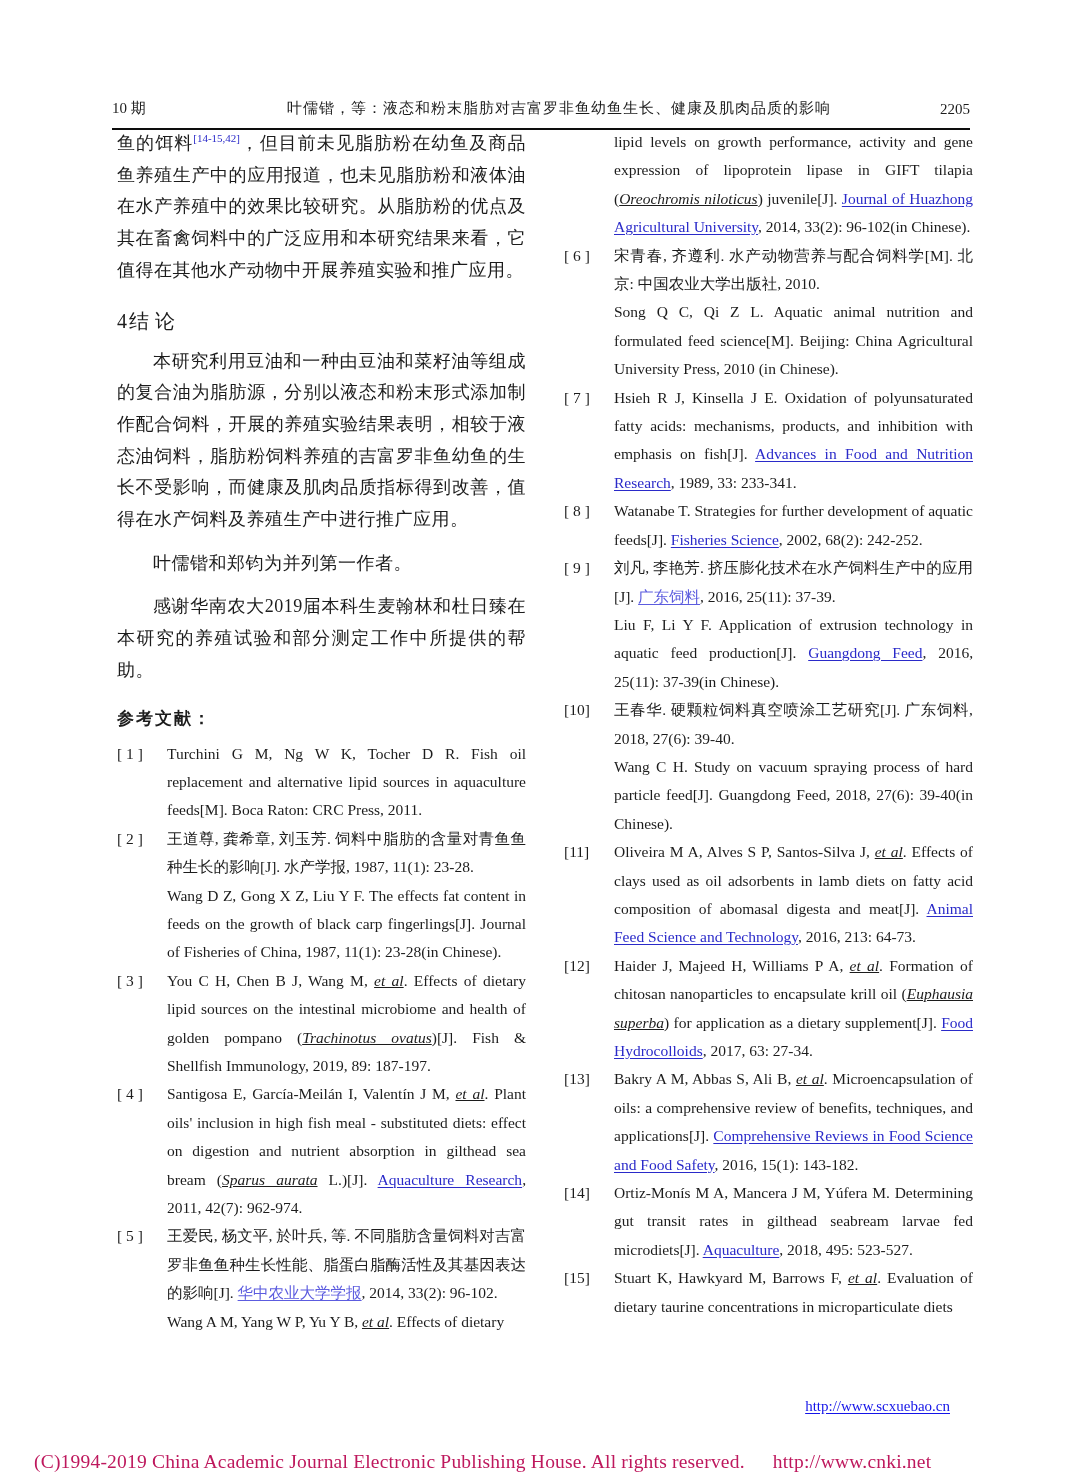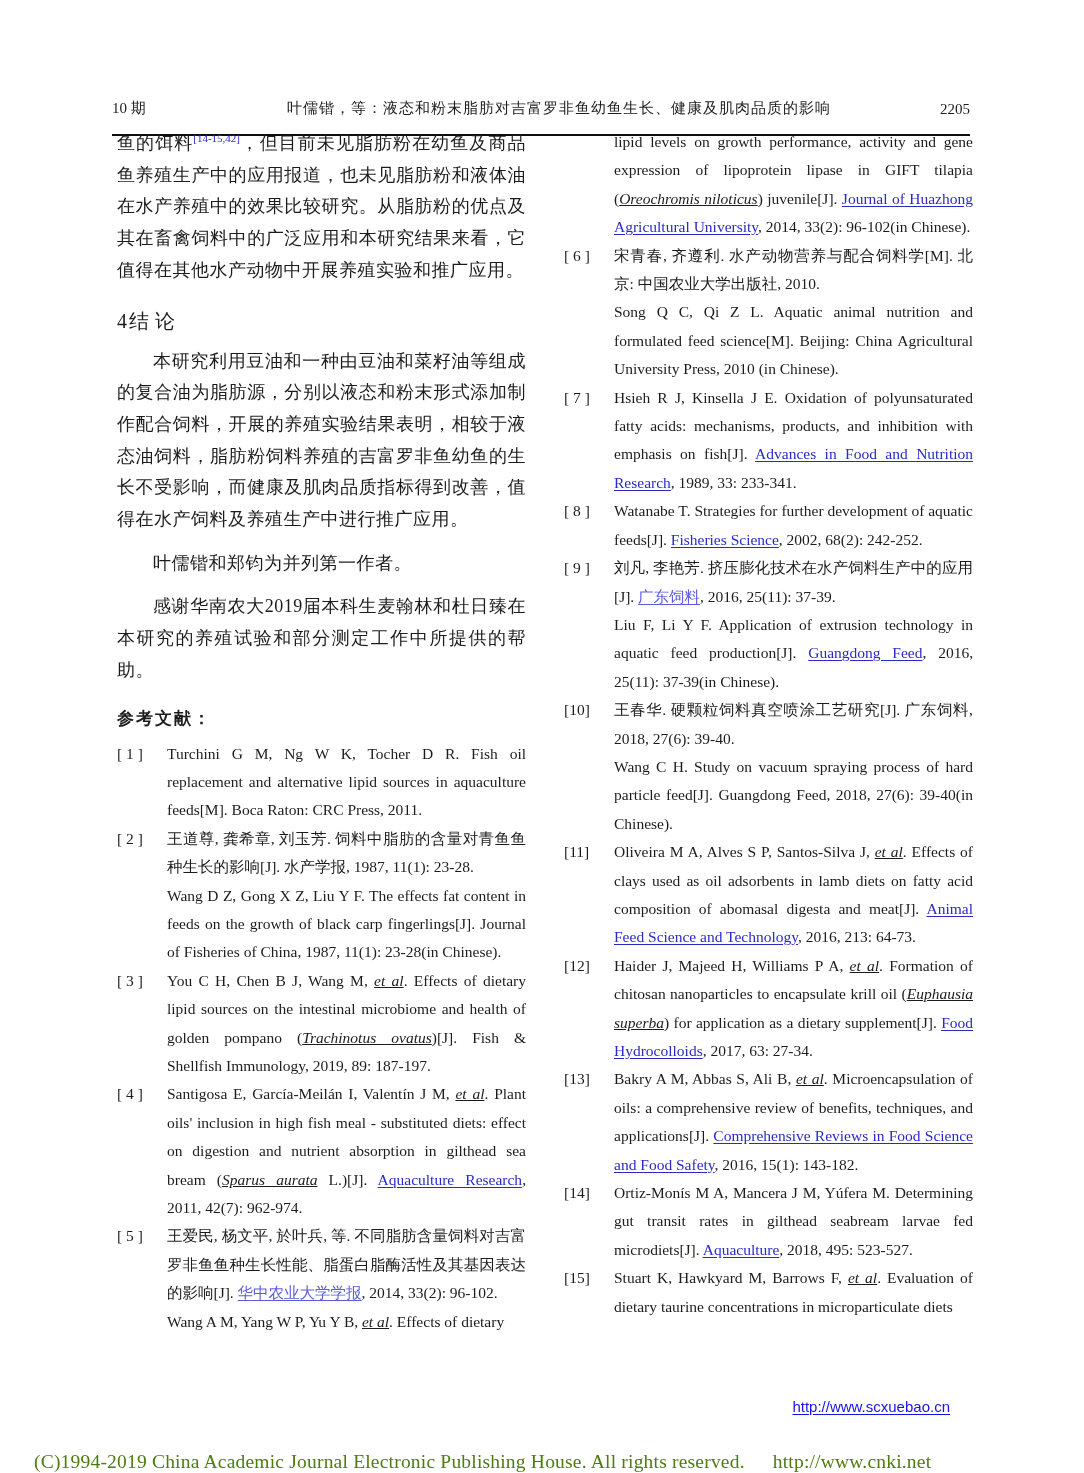--- a/index.html
+++ b/index.html
@@ -5,21 +5,21 @@
   html,body{margin:0;padding:0;}
   body{
     width:1084px;height:1473px;position:relative;background:#ffffff;
     font-family:"Liberation Serif","DejaVu Serif",serif;color:#1c1c1c;
     overflow:hidden;
   }
   
   .page-header{
     position:absolute;left:112px;top:90px;width:858px;height:28px;
     display:flex;justify-content:space-between;align-items:flex-end;
-    font-size:15px;border-bottom:2.5px solid #0d0d0d;padding-bottom:16px;
+    font-size:15px;border-bottom:2.5px solid #0d0d0d;padding-bottom:10px;
   }
   .page-header .h-title{letter-spacing:1px;margin-left:32px;}
   
   .col{position:absolute;top:128px;width:409px;}
   .col-left{left:117px;}
   .col-right{left:564px;}
   .body-para{
     margin:0;font-size:18px;line-height:31.7px;text-align:justify;
     letter-spacing:0.5px;
   }
@@ -42,25 +42,25 @@
   .ref-item{position:relative;padding-left:50px;}
   .ref-num{position:absolute;left:0;top:0;}
   .ref-block{text-align:justify;}
   .it{font-style:italic;text-decoration:underline;}
   .lk{color:#2a2ac9;text-decoration:underline;text-underline-offset:2px;}
   .lk.lc{color:#5c5cdf;}
   
   .scx-url{
     position:absolute;top:1398px;right:134px;font-size:15px;color:#1414e8;
     text-decoration:underline;text-underline-offset:2px;
-    font-family:Liberation Sans, sans-serif;
+    font-family:Liberation Serif, serif;
   }
   .copyright{
     position:absolute;top:1451px;left:34px;width:1020px;
-    font-size:19.5px;color:#4d7c0f;letter-spacing:0.2px;white-space:nowrap;
+    font-size:19.5px;color:#be185d;letter-spacing:0.2px;white-space:nowrap;
   }
   .copyright .cnki{margin-left:28px;}
 </style>
 </head>
 <body>
 
 <div class="page-header">
   <span>10 期</span>
   <span class="h-title">叶儒锴，等：液态和粉末脂肪对吉富罗非鱼幼鱼生长、健康及肌肉品质的影响</span>
   <span>2205</span>

